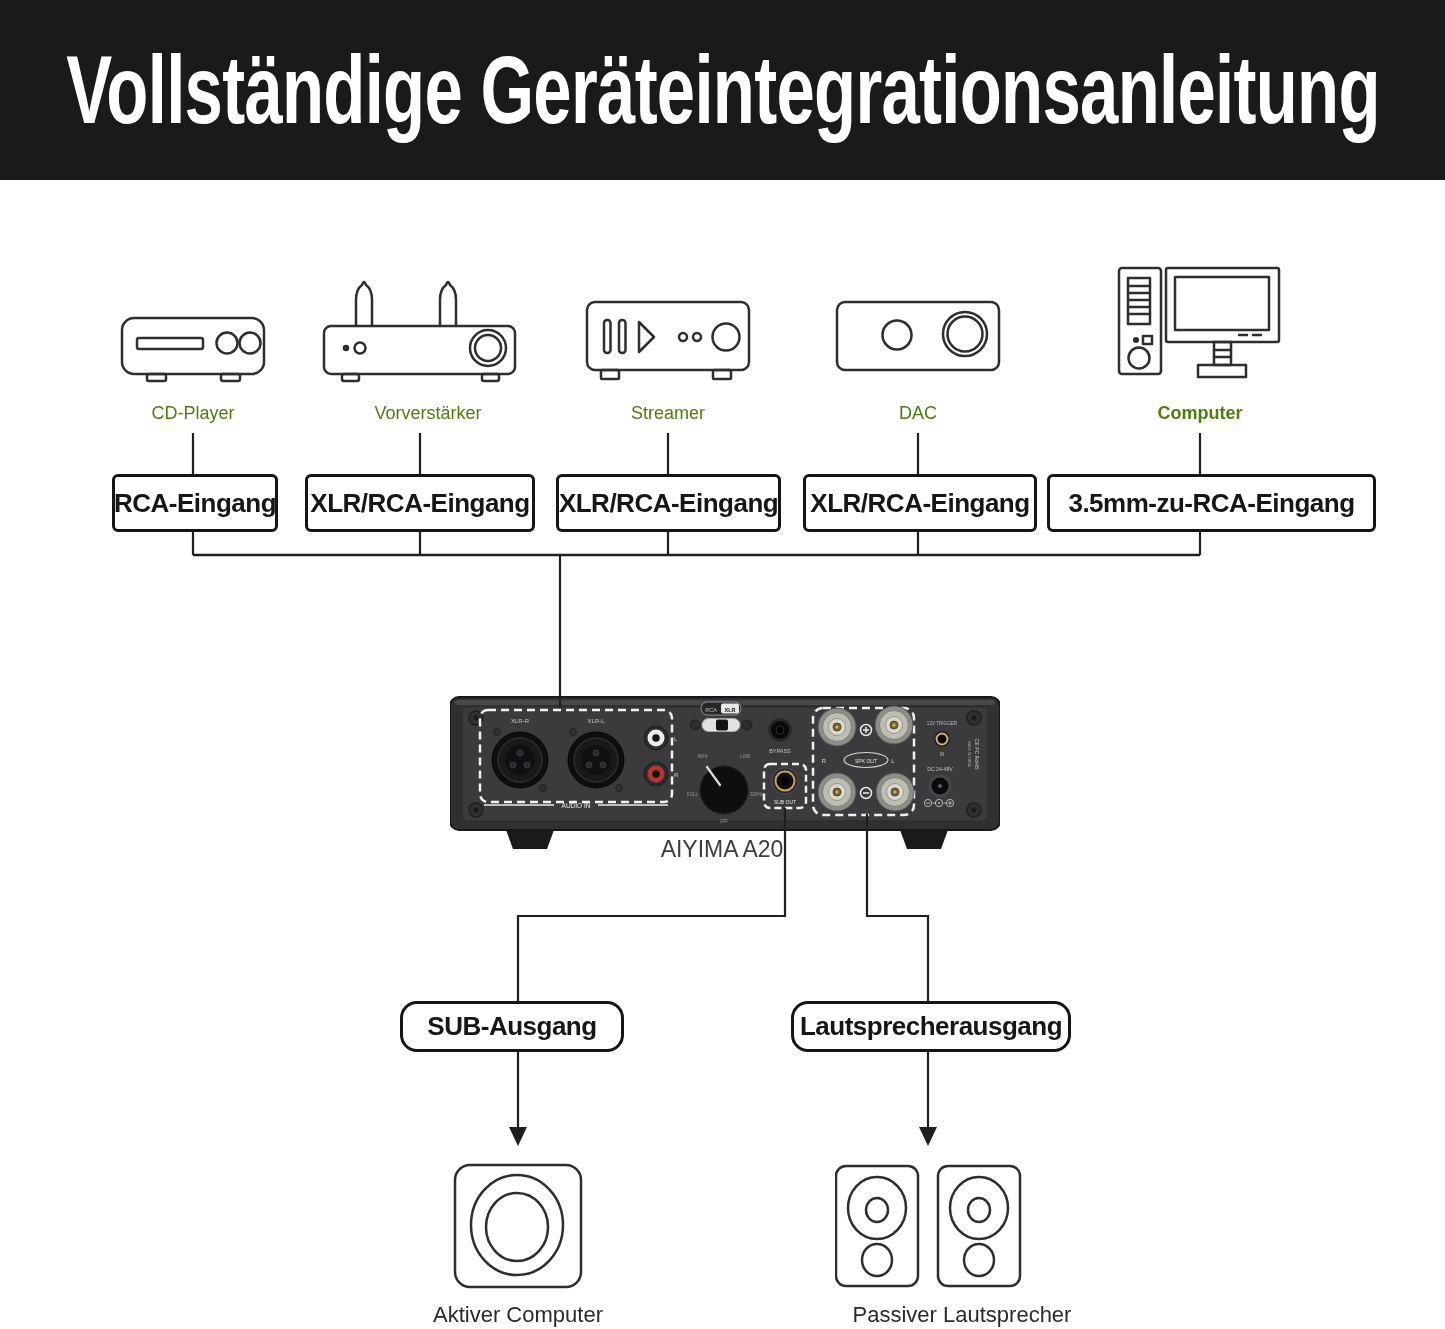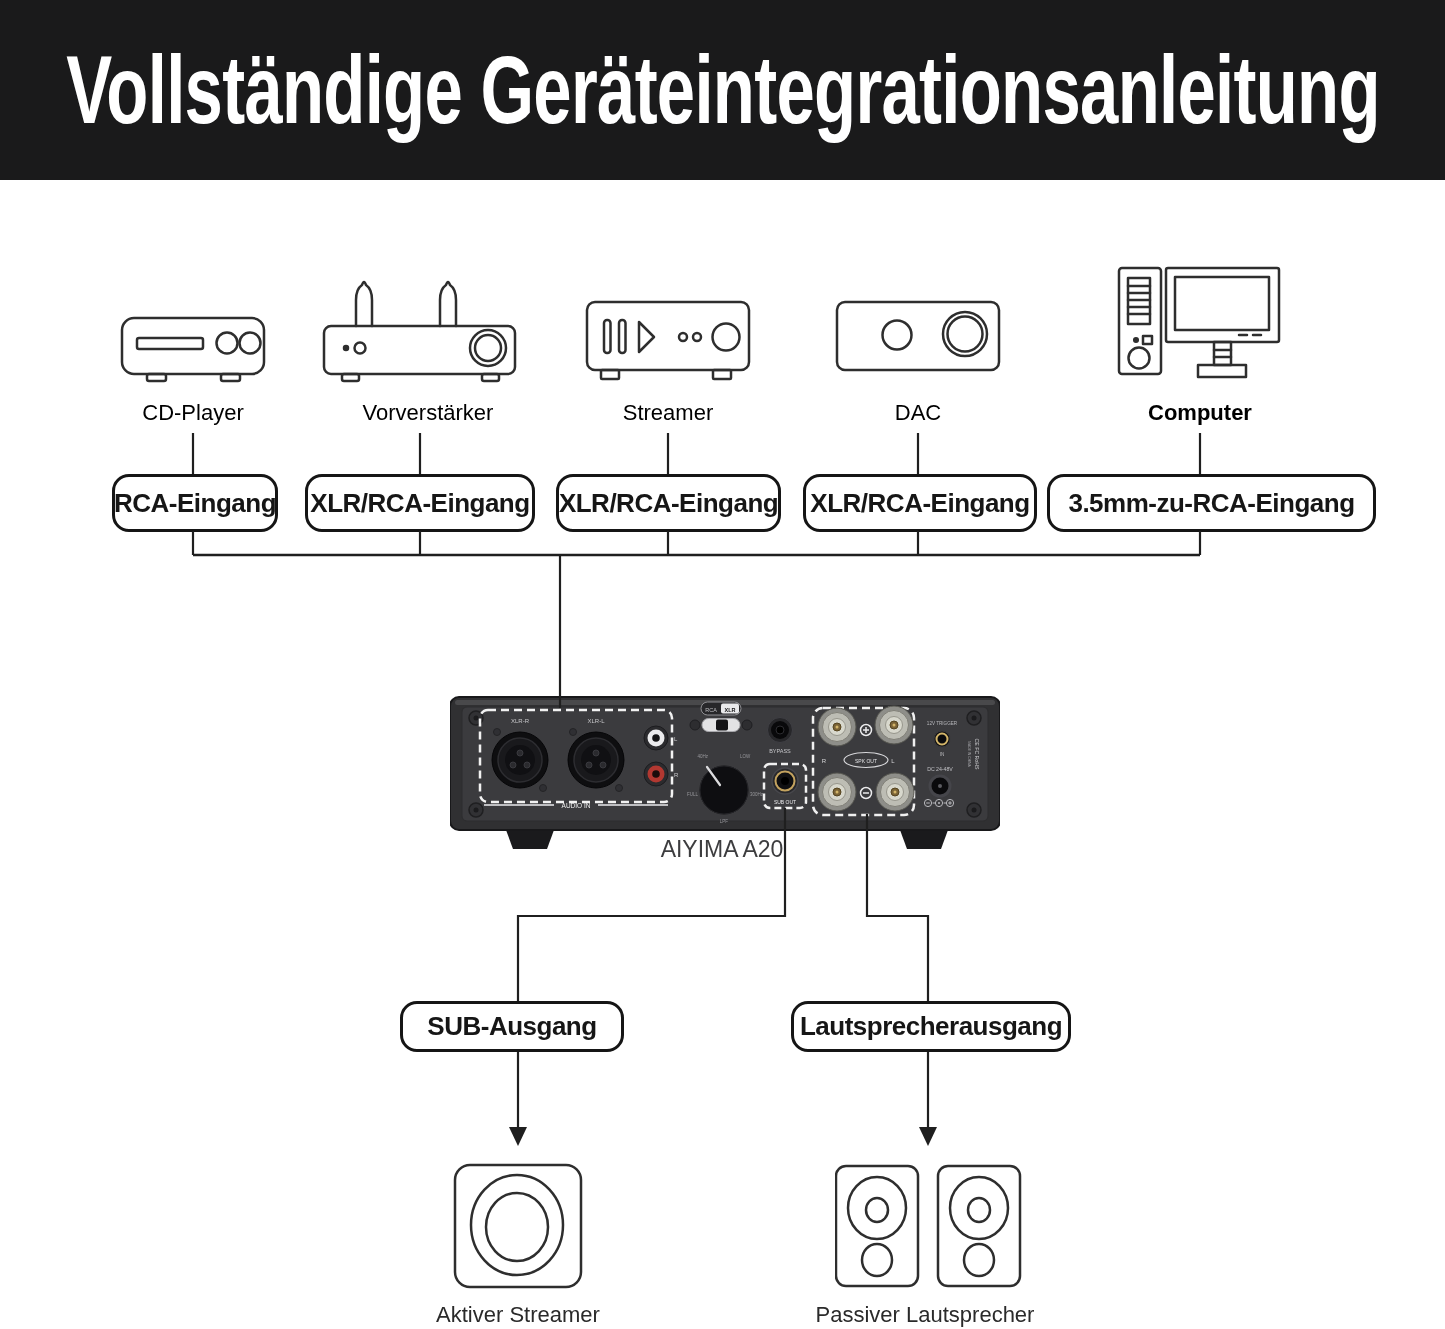--- a/index.html
+++ b/index.html
@@ -11,28 +11,28 @@
     position:absolute;left:0;top:0;width:1445px;height:180px;background:#1a1a1b;
     display:flex;align-items:center;justify-content:center;
   }
   .banner h1{
     margin:0;color:#ffffff;font-size:97px;font-weight:700;white-space:nowrap;
     letter-spacing:-1px;transform:scaleX(0.71);transform-origin:center;
   }
   .abs{position:absolute;}
   .dev-label{
     position:absolute;top:399px;height:28px;display:flex;align-items:center;justify-content:center;
-    font-size:22px;color:#000000;white-space:nowrap;
+    font-size:18px;color:#4d7c0f;white-space:nowrap;
   }
   .pillbox{
     position:absolute;box-sizing:border-box;background:#ffffff;border:3px solid #151515;
     border-radius:17px;display:flex;align-items:center;justify-content:center;
     font-weight:700;color:#161616;white-space:nowrap;letter-spacing:-0.5px;
   }
-  .inbox{top:474px;height:58px;font-size:26px;}
+  .inbox{top:474px;height:58px;font-size:26px;border-radius:6px;}
   .outbox{top:1001px;height:51px;font-size:26px;}
   .bot-label{
     position:absolute;top:1301px;height:28px;display:flex;align-items:center;justify-content:center;
     font-size:22px;color:#2a2a2a;white-space:nowrap;
   }
   .model-label{
     position:absolute;left:612px;top:836px;width:220px;text-align:center;
     font-size:23px;color:#3d3d3f;
   }
   svg text{font-family:"Liberation Sans", sans-serif;}
@@ -337,16 +337,16 @@
       <ellipse cx="42" cy="44" rx="29" ry="31"></ellipse>
       <ellipse cx="42" cy="46" rx="11" ry="12"></ellipse>
       <ellipse cx="42" cy="96" rx="15" ry="16"></ellipse>
       <rect x="103" y="2" width="82" height="120" rx="10"></rect>
       <ellipse cx="144" cy="44" rx="29" ry="31"></ellipse>
       <ellipse cx="144" cy="46" rx="11" ry="12"></ellipse>
       <ellipse cx="144" cy="96" rx="15" ry="16"></ellipse>
     </g>
   </svg>
 
-  <div class="bot-label" style="left:418px;width:200px;">Aktiver Streamer</div>
-  <div class="bot-label" style="left:800px;width:250px;">Passiver Lautsprecher</div>
+  <div class="bot-label" style="left:418px;width:200px;">Aktiver Computer</div>
+  <div class="bot-label" style="left:837px;width:250px;">Passiver Lautsprecher</div>
 
 </div>
 
 </body></html>

